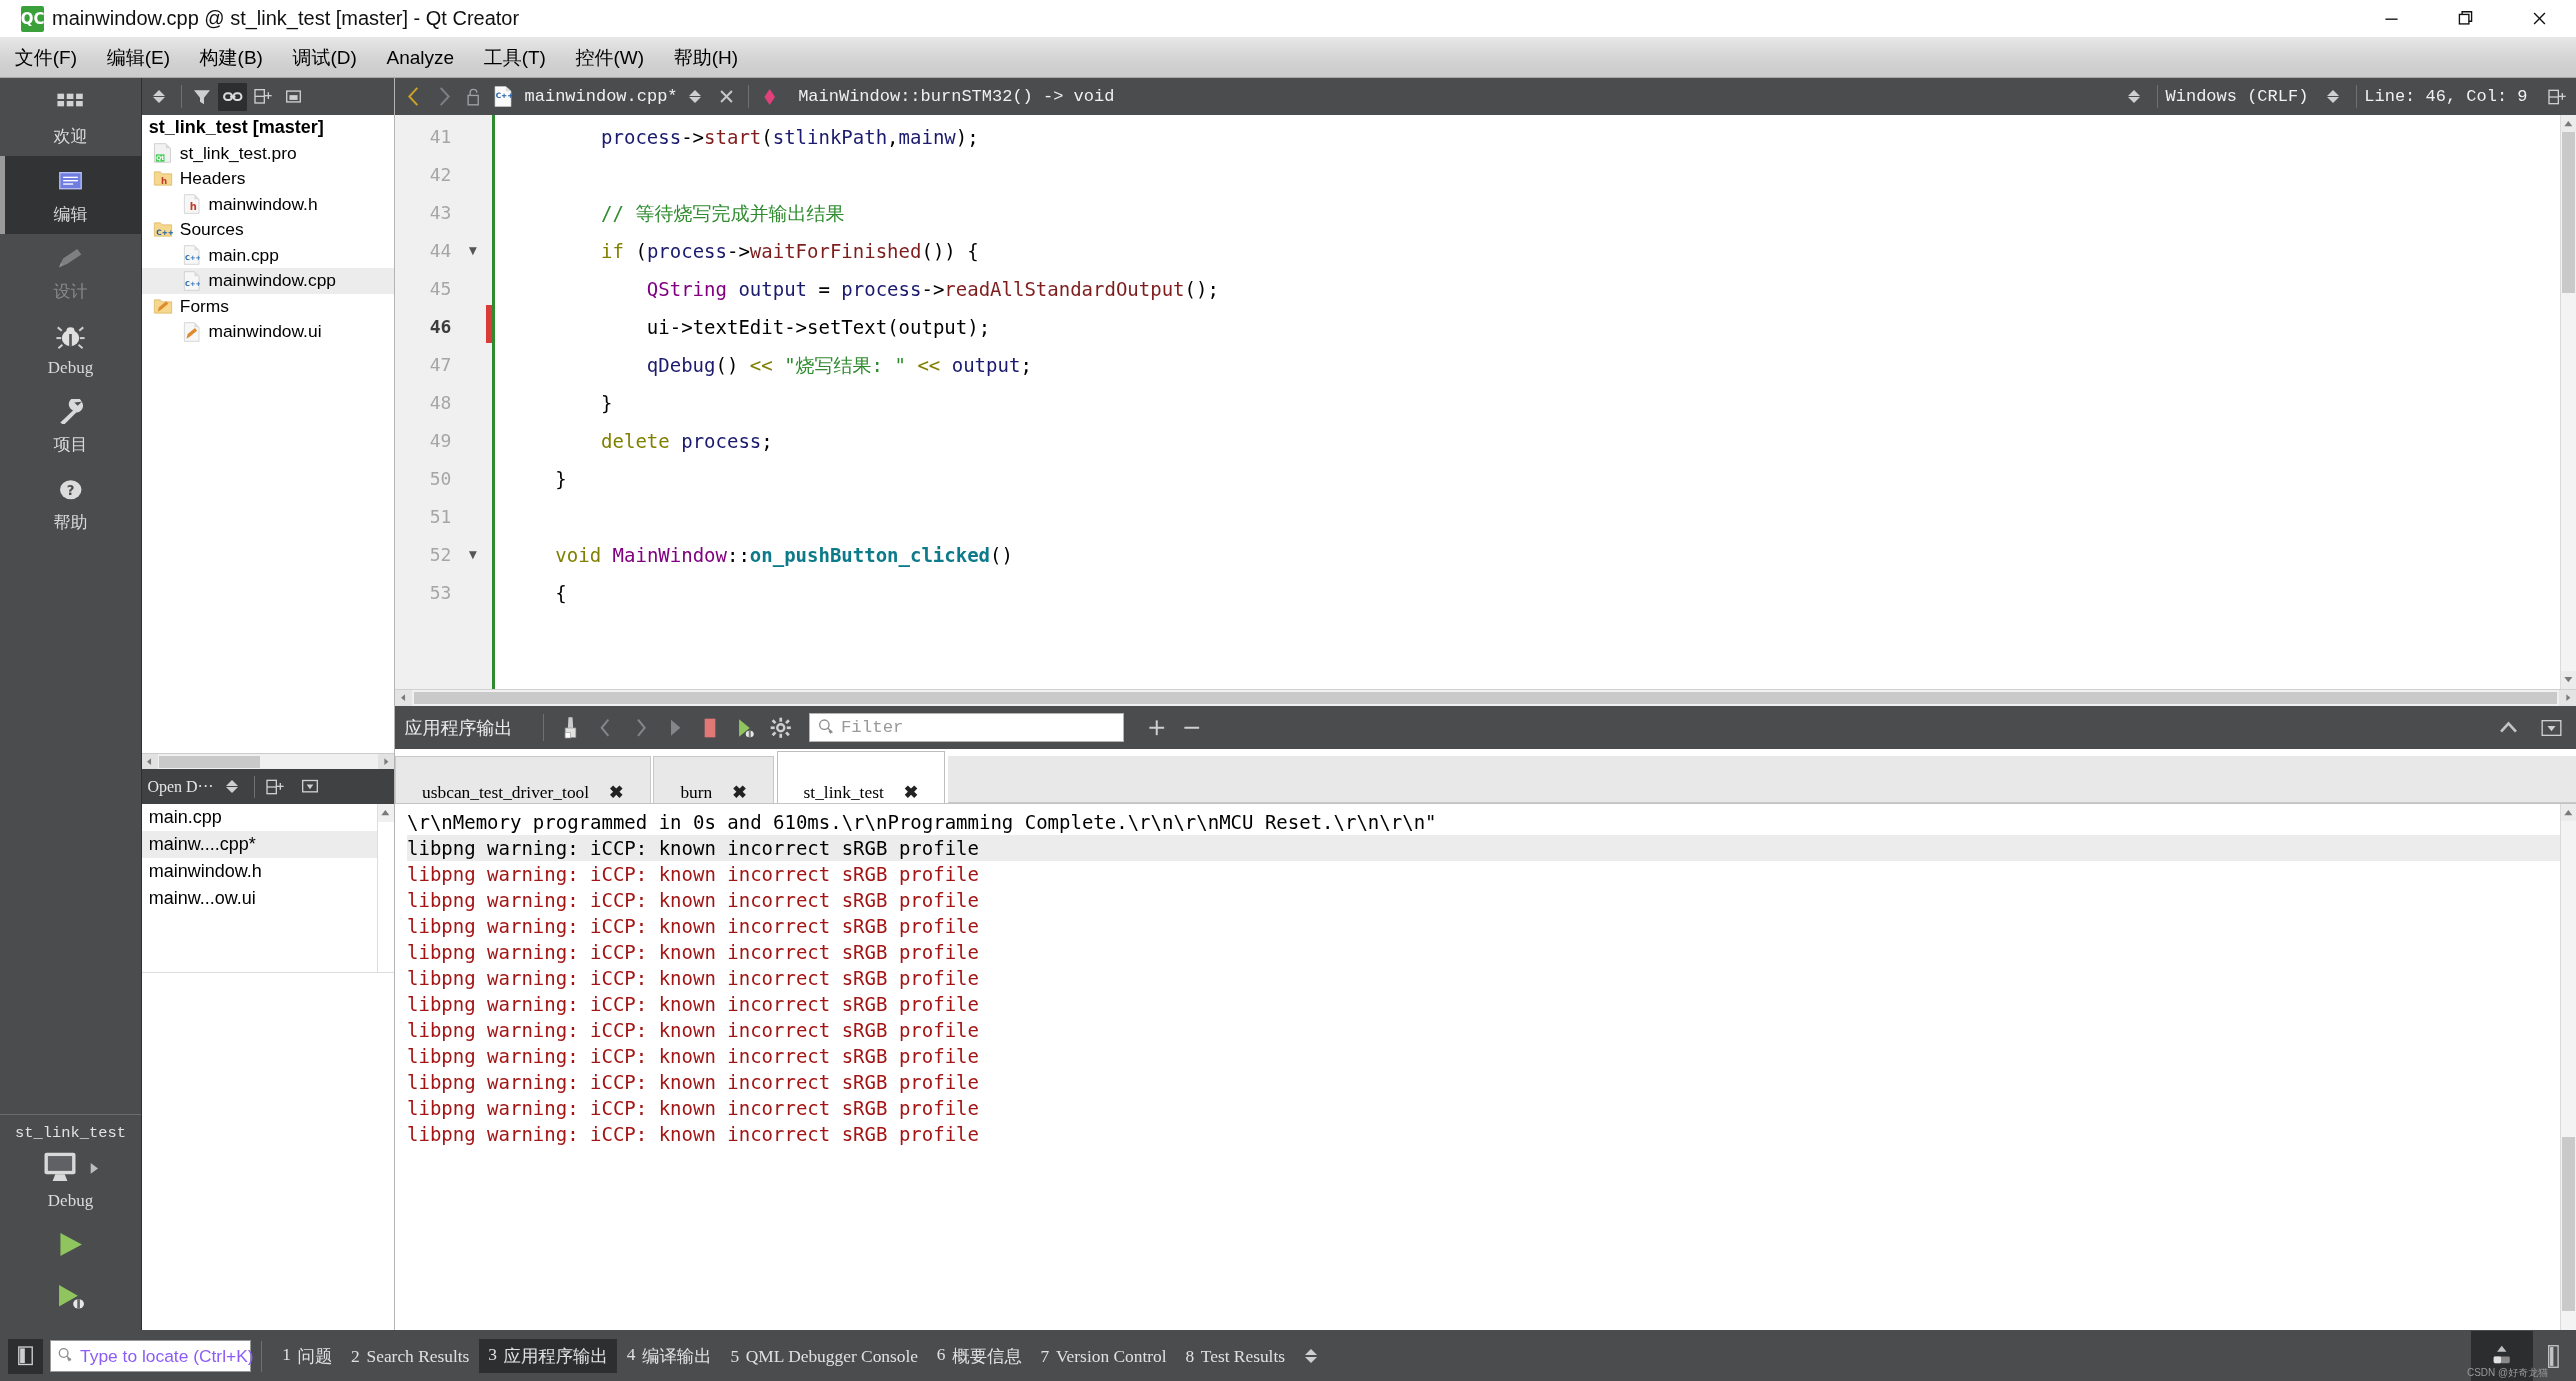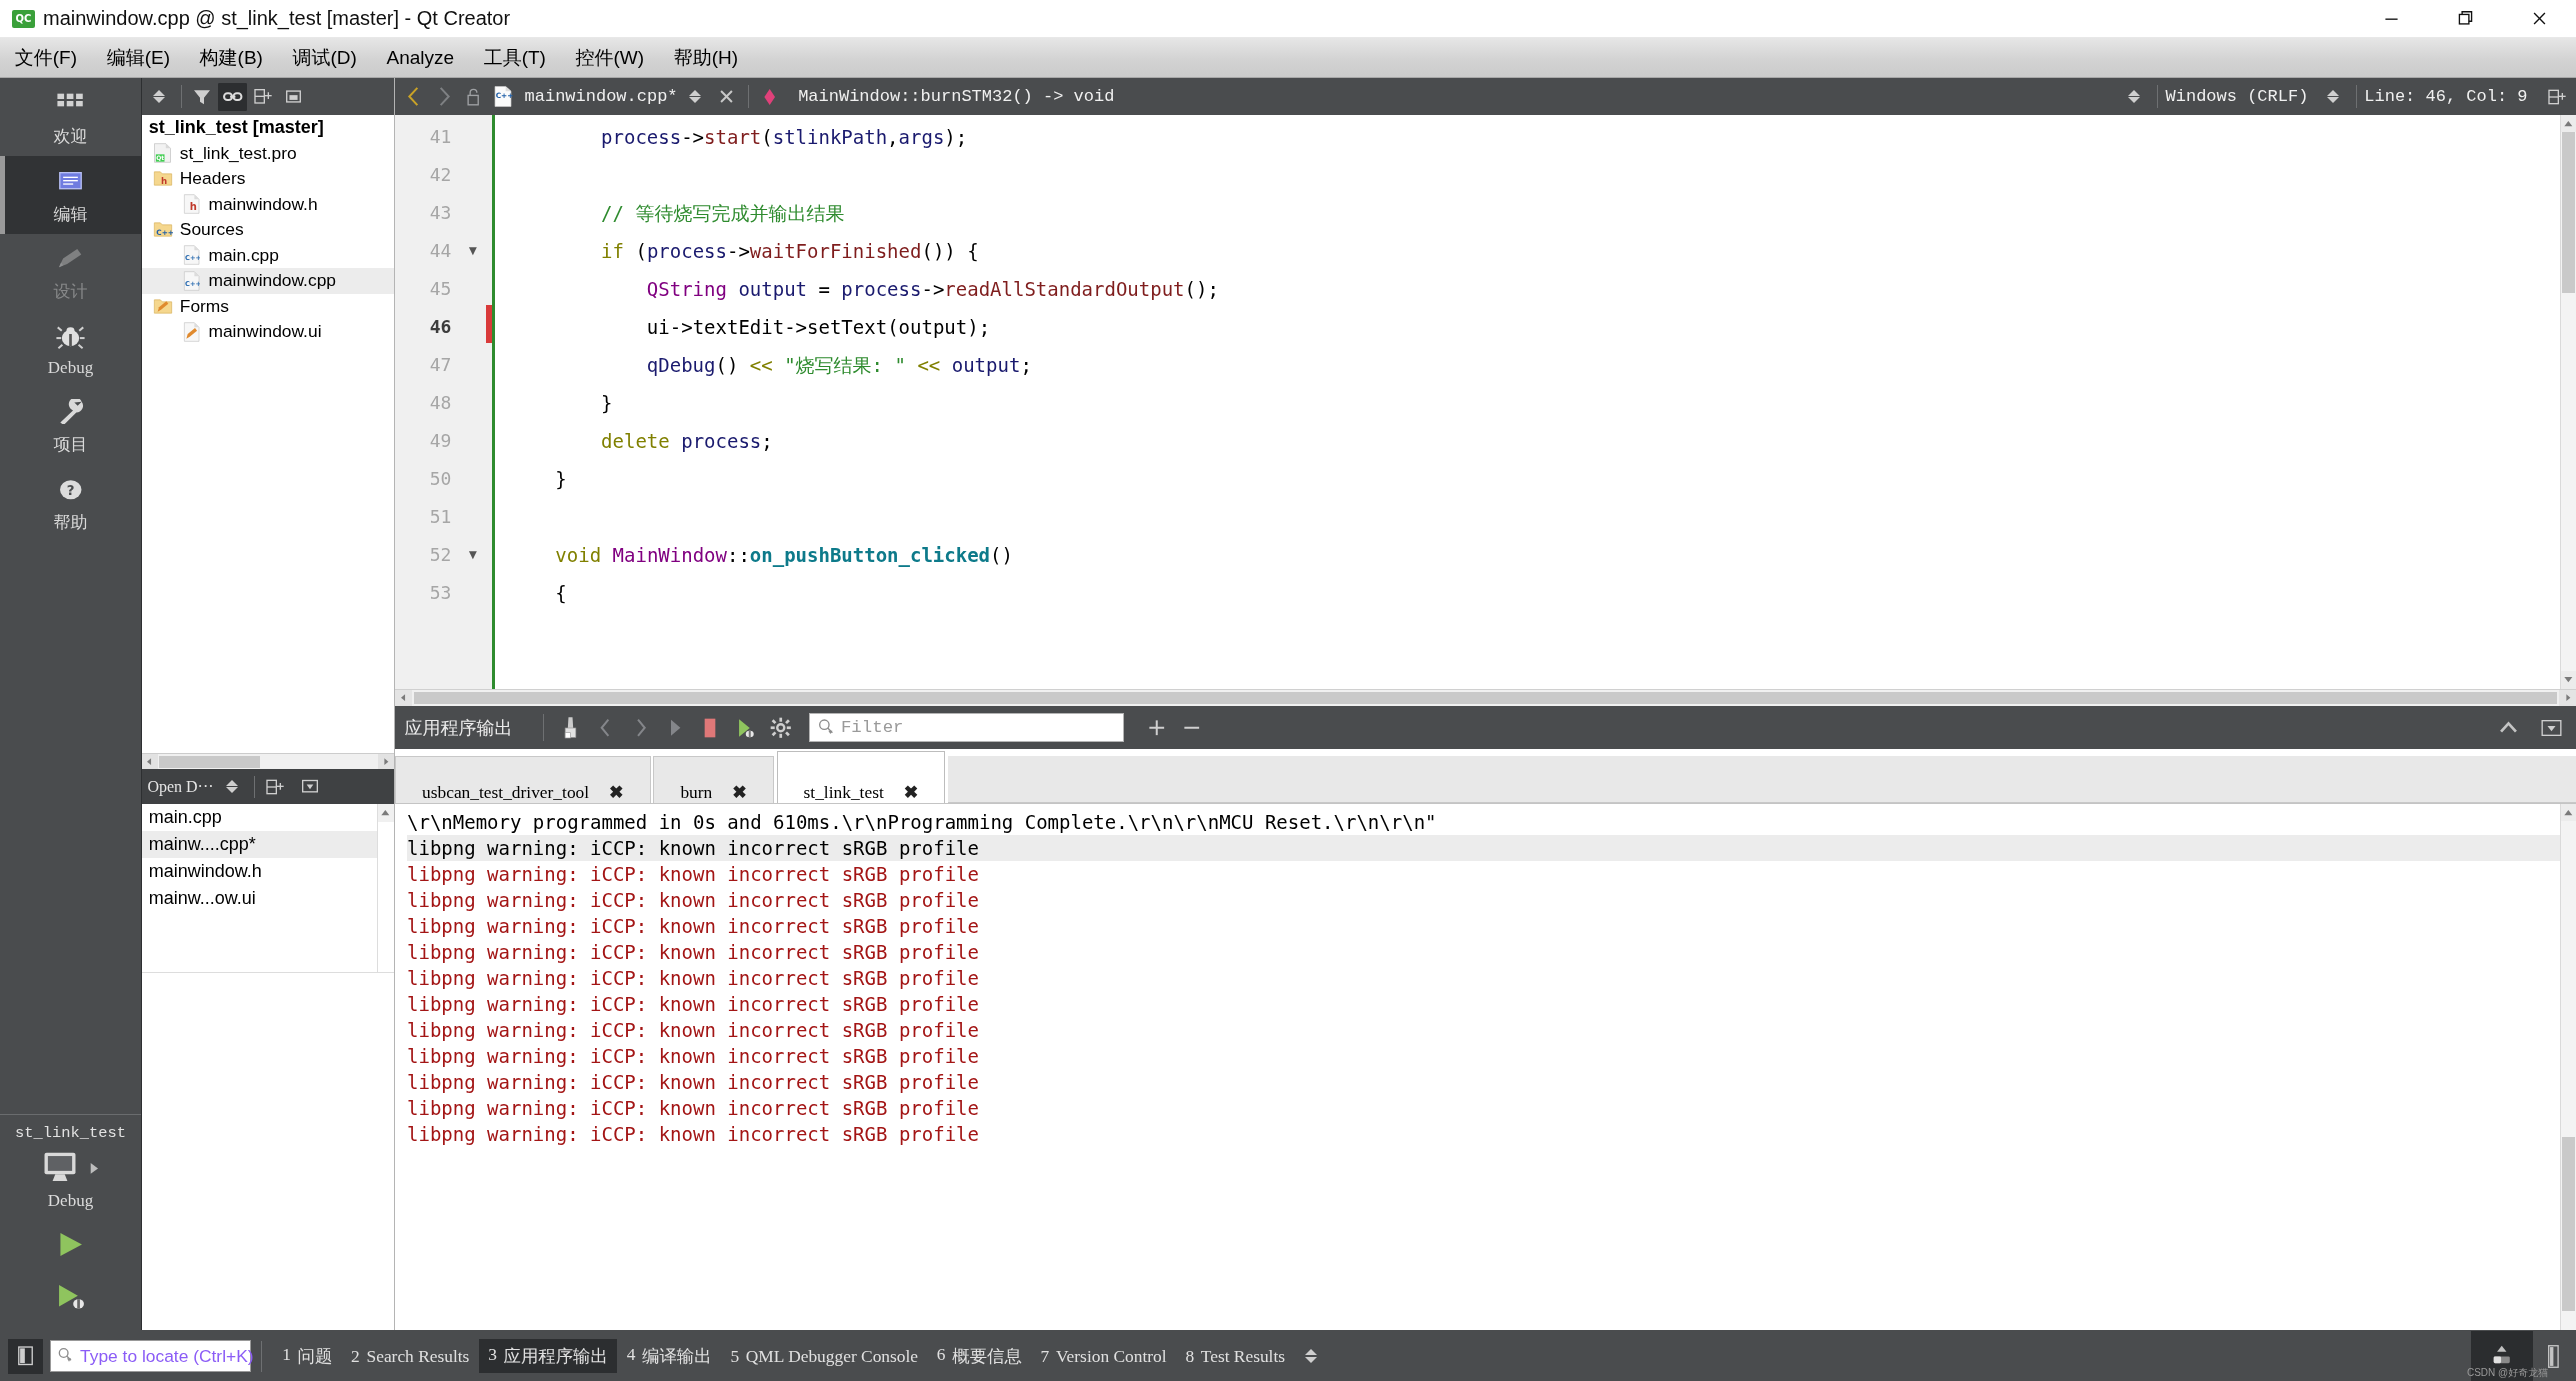--- a/index.html
+++ b/index.html
@@ -11,23 +11,23 @@
   }
 
   
   #titlebar {
     height: 38px; background: #ffffff;
     display: flex; align-items: center;
     border-bottom: 0.7px solid #e8e8e8;
     position: relative;
   }
   #app-icon {
-    width: 23px; height: 18px; margin-left: 12px; margin-right: 8px;
+    width: 23px; height: 26px; margin-left: 21px; margin-right: 8px;
     background: #3aa03a; border-radius: 2px;
-    color: #fff; font-size: 10px; font-weight: bold;
+    color: #fff; font-size: 15px; font-weight: bold;
     display: flex; align-items: center; justify-content: center;
     font-family: "DejaVu Sans", sans-serif;
   }
   #title-text { font-size: 20px; color: #101010; font-family: "Liberation Sans", sans-serif; letter-spacing: 0px; }
   #win-buttons { margin-left: auto; display: flex; height: 100%; }
   .win-btn {
     width: 74px; height: 100%;
     display: flex; align-items: center; justify-content: center;
     color: #111; font-size: 17.4px;
   }
@@ -689,21 +689,21 @@
             <div style="height: 38px; background: rgb(217, 58, 58);"></div>
             <div style="height: 38px; background: transparent;"></div>
             <div style="height: 38px; background: transparent;"></div>
             <div style="height: 38px; background: transparent;"></div>
             <div style="height: 38px; background: transparent;"></div>
             <div style="height: 38px; background: transparent;"></div>
             <div style="height: 38px; background: transparent;"></div>
             <div style="height: 38px; background: transparent;"></div>
           </div>
       <div id="codearea">
-            <div class="cl"><span class="dk">        </span><span class="pl">process</span><span class="dk">-&gt;</span><span class="fn">start</span><span class="dk">(</span><span class="pl">stlinkPath</span><span class="dk">,</span><span class="pl">args</span><span class="dk">);</span></div>
+            <div class="cl"><span class="dk">        </span><span class="pl">process</span><span class="dk">-&gt;</span><span class="fn">start</span><span class="dk">(</span><span class="pl">stlinkPath</span><span class="dk">,</span><span class="pl">mainw</span><span class="dk">);</span></div>
             <div class="cl">&nbsp;</div>
             <div class="cl"><span class="cm">        // 等待烧写完成并输出结果</span></div>
             <div class="cl"><span class="dk">        </span><span class="k">if</span><span class="dk"> (</span><span class="pl">process</span><span class="dk">-&gt;</span><span class="fn">waitForFinished</span><span class="dk">()) {</span></div>
             <div class="cl"><span class="dk">            </span><span class="ty">QString</span><span class="dk"> </span><span class="pl">output</span><span class="dk"> = </span><span class="pl">process</span><span class="dk">-&gt;</span><span class="fn">readAllStandardOutput</span><span class="dk">();</span></div>
             <div class="cl"><span class="dk">            </span><span class="dk">ui</span><span class="dk">-&gt;</span><span class="dk">textEdit</span><span class="dk">-&gt;</span><span class="dk">setText</span><span class="dk">(</span><span class="dk">output</span><span class="dk">);</span></div>
             <div class="cl"><span class="dk">            </span><span class="pl">qDebug</span><span class="dk">() </span><span class="k">&lt;&lt;</span><span class="dk"> </span><span class="st">"烧写结果: "</span><span class="dk"> </span><span class="k">&lt;&lt;</span><span class="dk"> </span><span class="pl">output</span><span class="dk">;</span></div>
             <div class="cl"><span class="dk">        }</span></div>
             <div class="cl"><span class="dk">        </span><span class="k">delete</span><span class="dk"> </span><span class="pl">process</span><span class="dk">;</span></div>
             <div class="cl"><span class="dk">    }</span></div>
             <div class="cl">&nbsp;</div>

